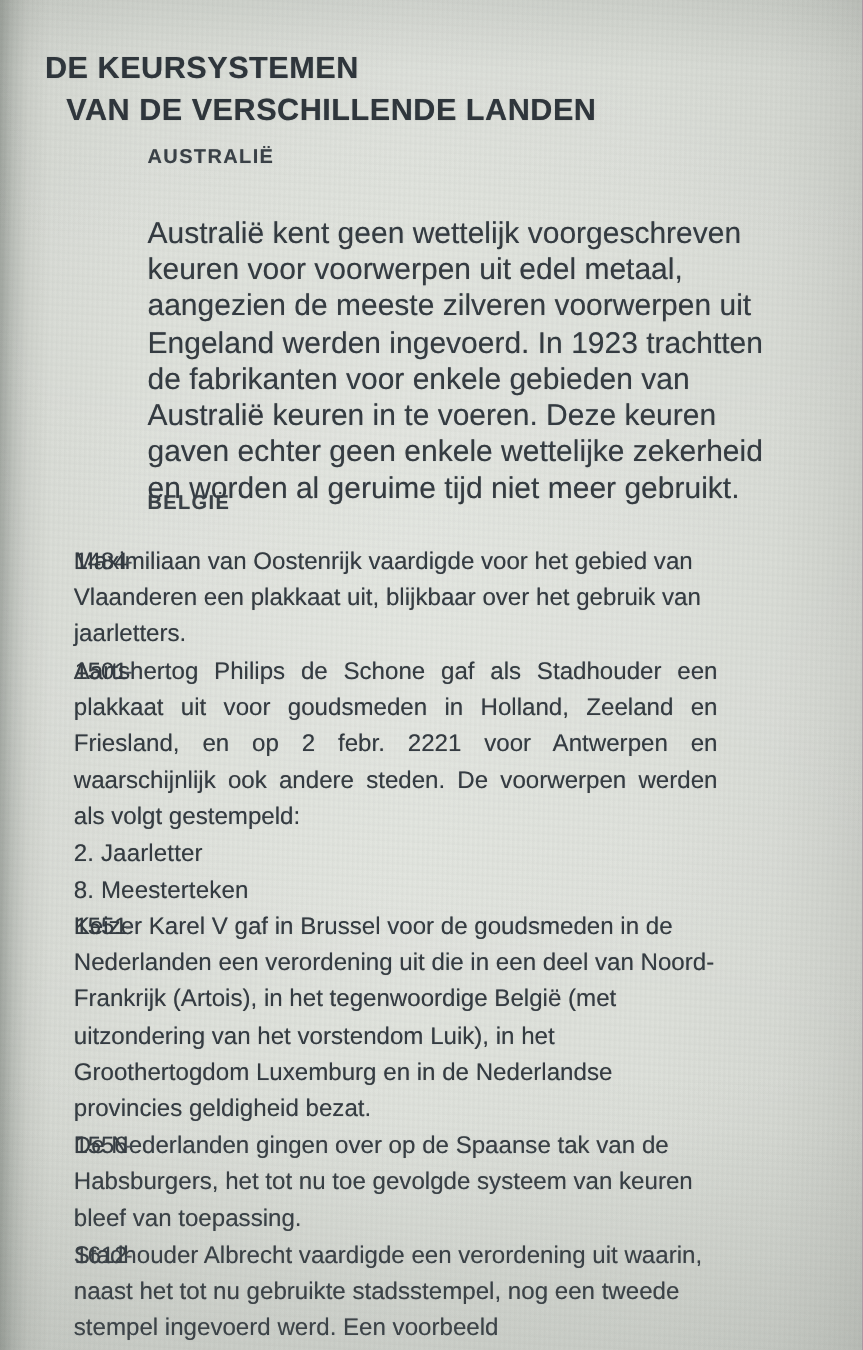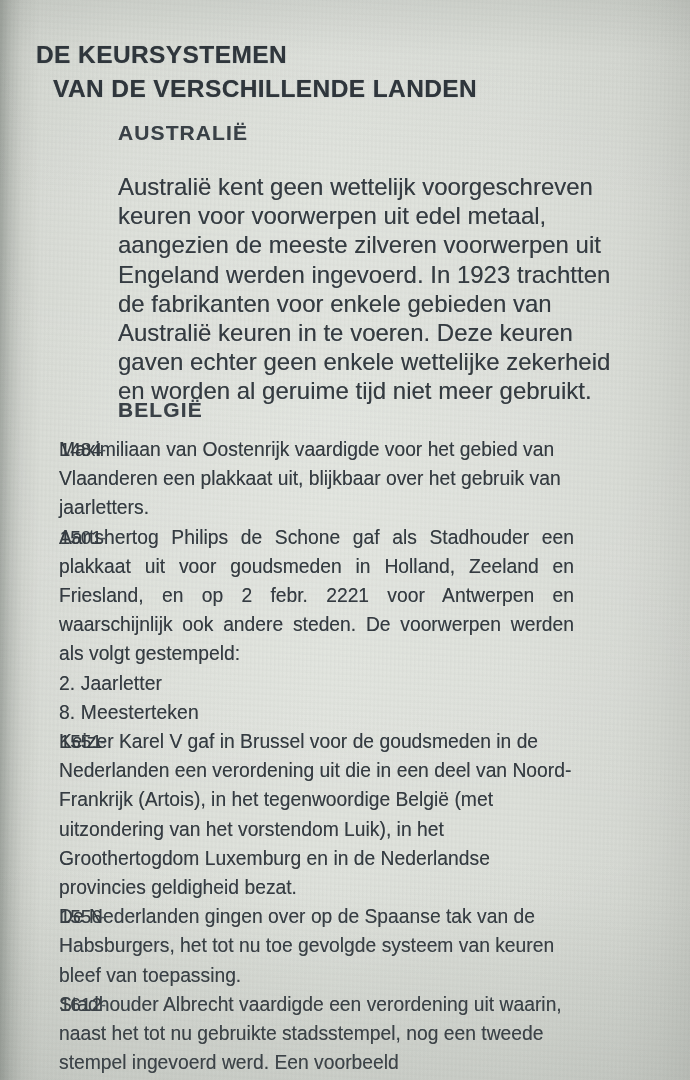--- a/index.html
+++ b/index.html
@@ -100,21 +100,21 @@
     line-height: 34px;
     color: #2f363c;
     text-shadow: 0 0 0.7px rgba(47,54,60,0.55);
   }
   .main-title .l2 { display: block; margin-left: 17px; }
 
   
   .country-heading {
     position: absolute;
     left: 118px;
-    font-size: 21px;
+    font-size: 16px;
     letter-spacing: 1.1px;
     color: #3a4147;
     text-shadow: 0 0 0.6px rgba(58,65,71,0.4);
   }
   #head-australie { top: 104px; }
   #head-belgie    { top: 381px; }
 
   
   .body-par {
     position: absolute;

